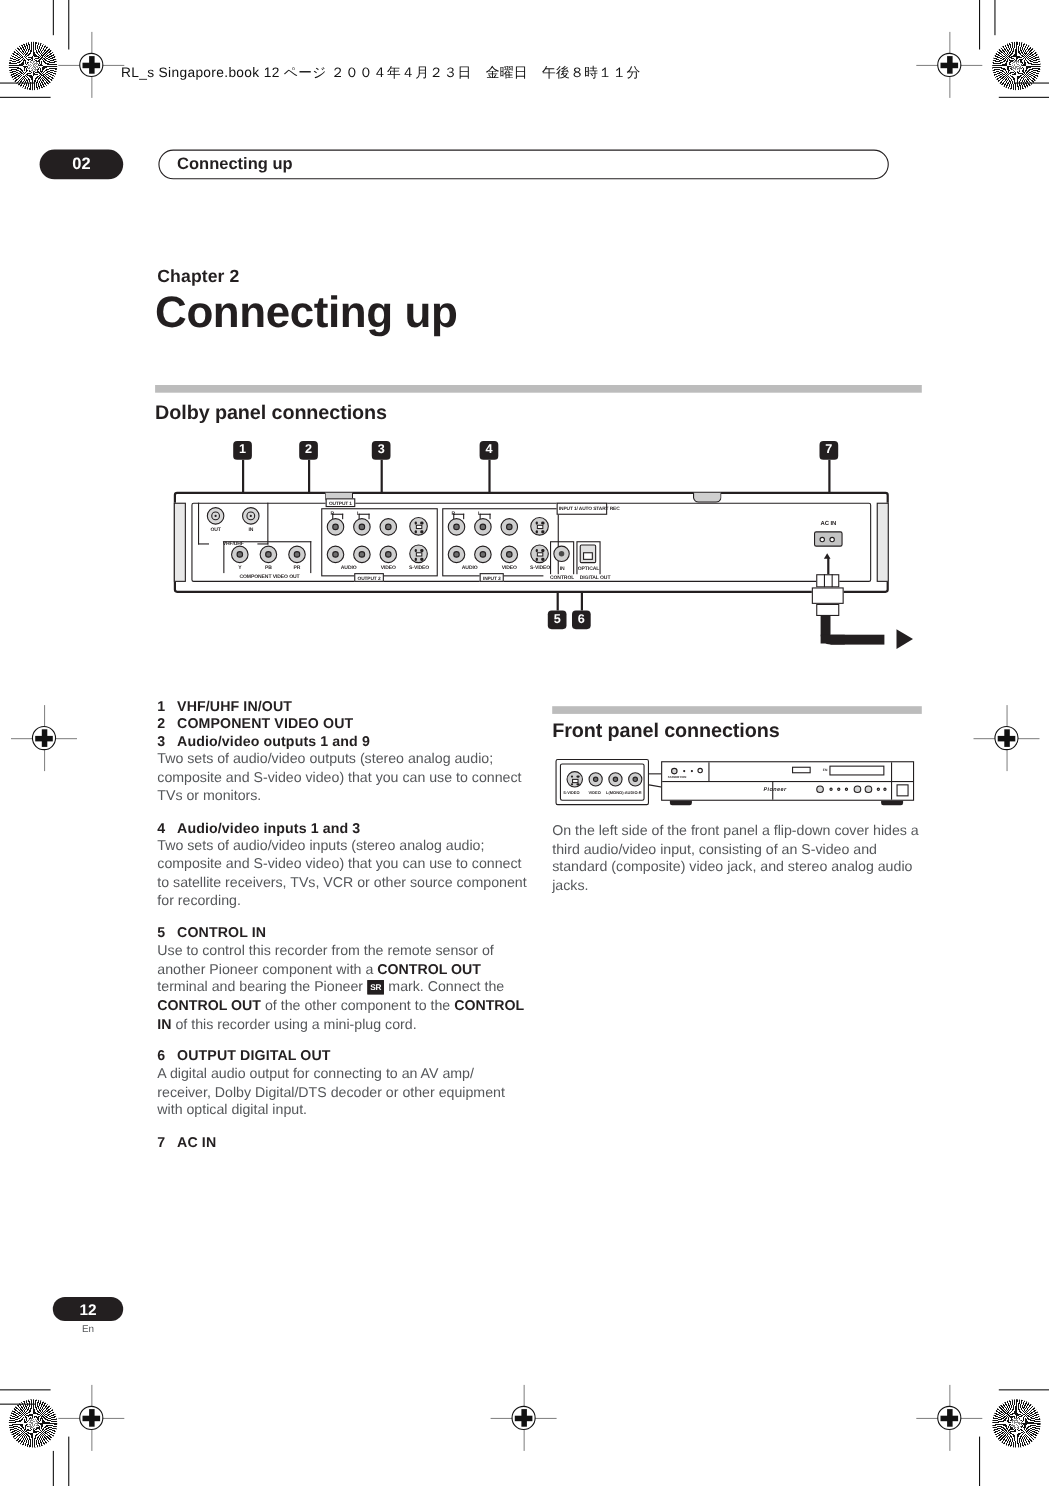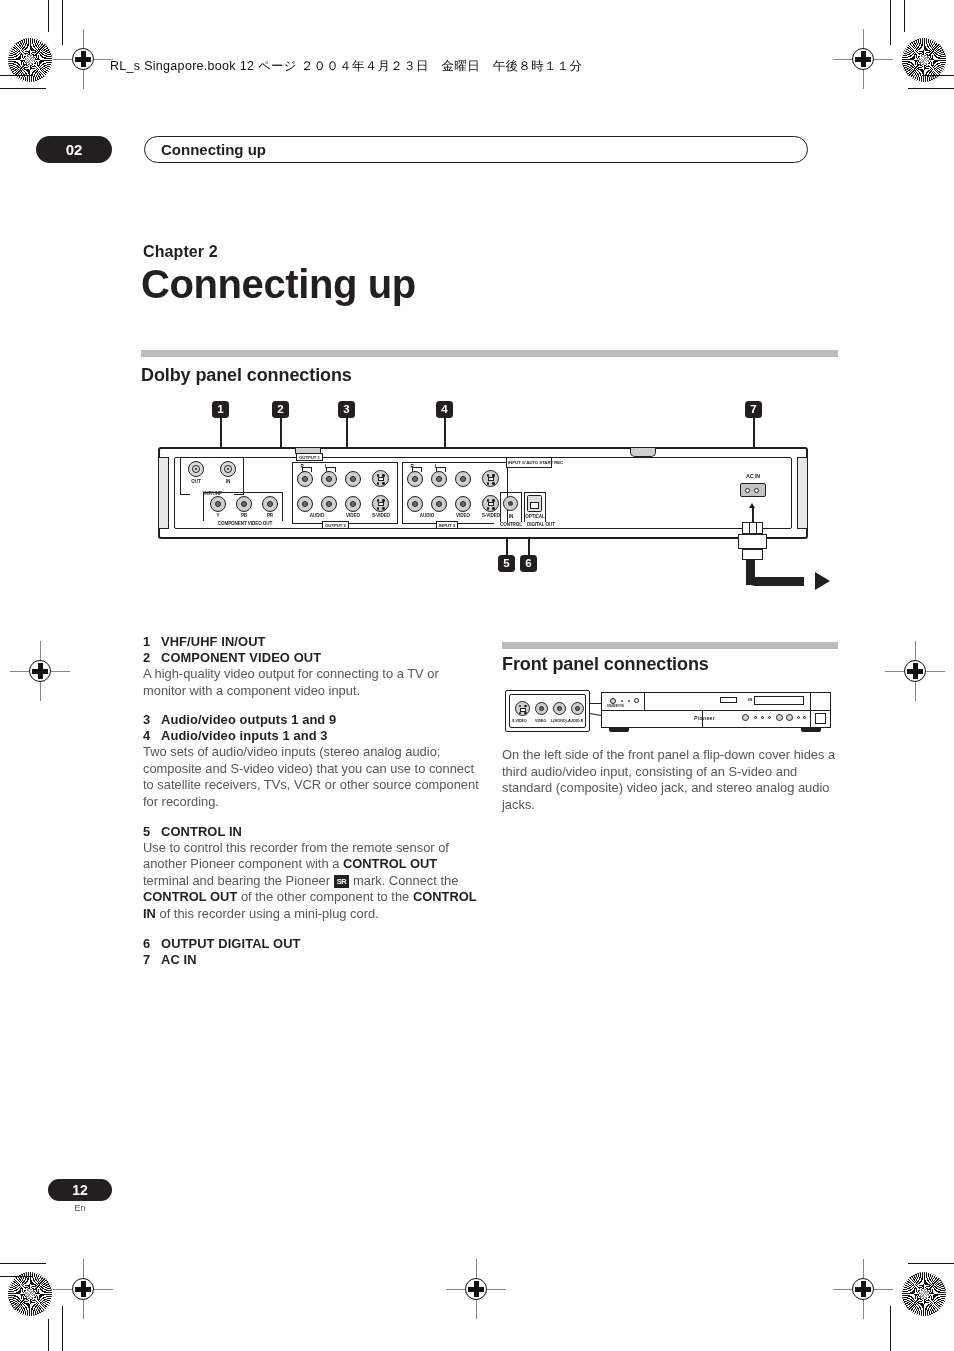--- a/index.html
+++ b/index.html
@@ -463,39 +463,40 @@
 
 <div class="col" style="left:143px; top:634px;">
 
   <p class="item-head">
     <span class="num">1</span><span>VHF/UHF IN/OUT</span>
   </p>
 
   <p class="item-head">
     <span class="num">2</span><span>COMPONENT VIDEO OUT</span>
   </p>
-  <p class="item-body">A high-quality video output for connecting to a TV or monitor with a component video input.</p>
 
   <p class="item-head">
     <span class="num">3</span><span>Audio/video outputs 1 and 9</span>
   </p>
+  <p class="item-body">Two sets of audio/video outputs (stereo analog audio; composite and S-video video) that you can use to connect TVs or monitors.</p>
 
   <p class="item-head">
     <span class="num">4</span><span>Audio/video inputs 1 and 3</span>
   </p>
   <p class="item-body">Two sets of audio/video inputs (stereo analog audio; composite and S-video video) that you can use to connect to satellite receivers, TVs, VCR or other source component for recording.</p>
 
   <p class="item-head">
     <span class="num">5</span><span>CONTROL IN</span>
   </p>
   <p class="item-body">Use to control this recorder from the remote sensor of another Pioneer component with a <b>CONTROL OUT</b> terminal and bearing the Pioneer <span class="pio-mark">SR</span> mark. Connect the <b>CONTROL OUT</b> of the other component to the <b>CONTROL IN</b> of this recorder using a mini-plug cord.</p>
 
   <p class="item-head">
     <span class="num">6</span><span>OUTPUT DIGITAL OUT</span>
   </p>
+  <p class="item-body">A digital audio output for connecting to an AV amp/ receiver, Dolby Digital/DTS decoder or other equipment with optical digital input.</p>
 
   <p class="item-head">
     <span class="num">7</span><span>AC IN</span>
   </p>
 </div>
 
 <div class="sec-bar" style="left:502px; top:642px; width:336px;"></div>
 <div class="sec-title" style="left:502px; top:654px;">Front panel connections</div>
 
 <div id="front-diagram">

